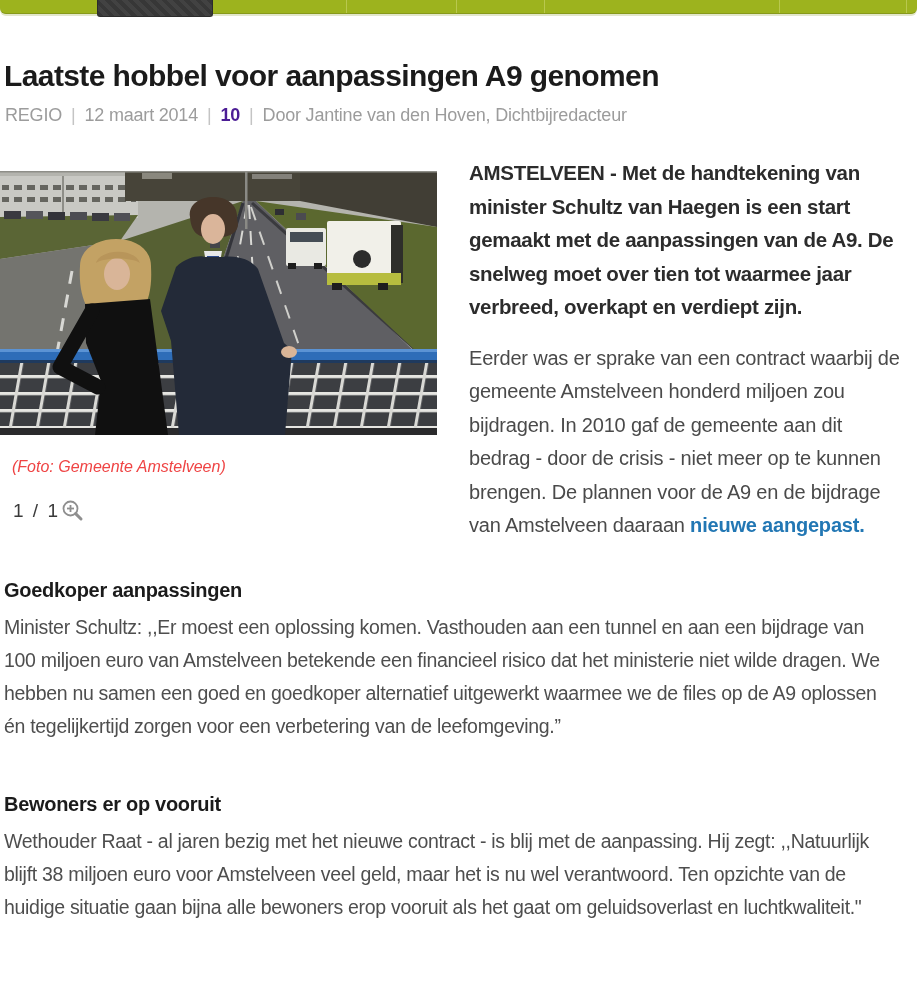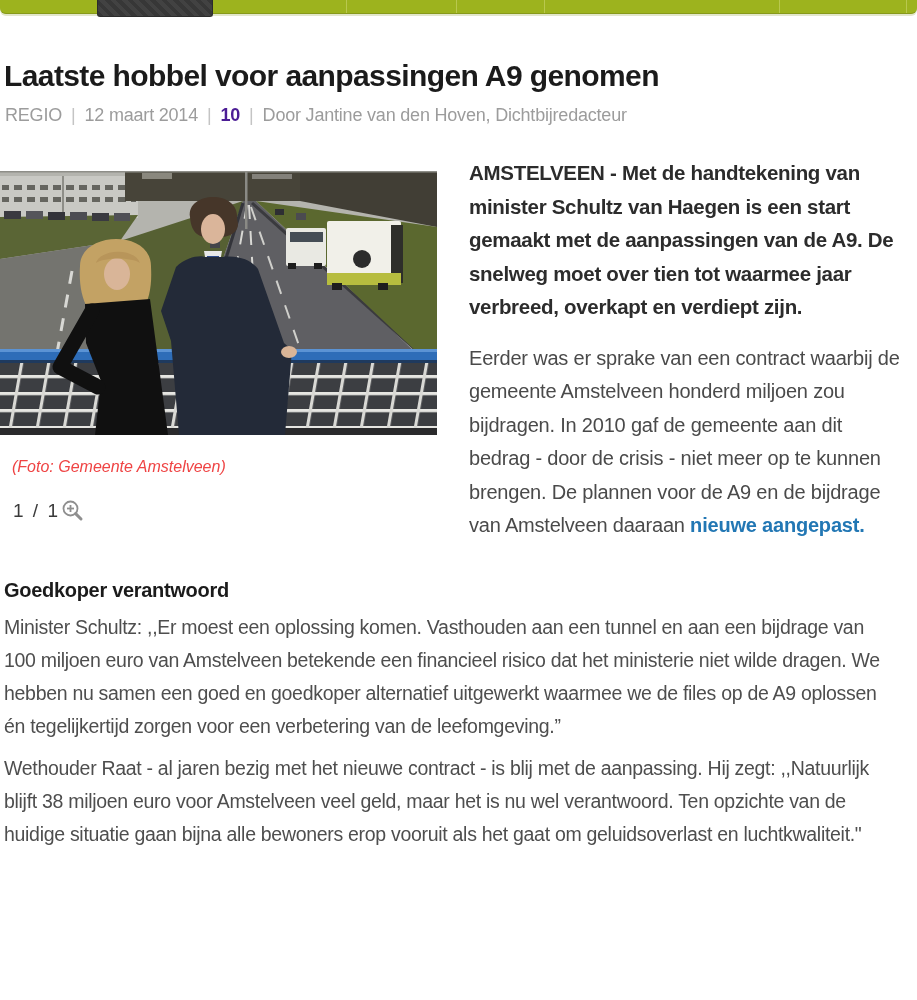--- a/index.html
+++ b/index.html
@@ -242,17 +242,18 @@
     </div>
   </figure>
 
   <div class="intro-col">
     <p class="intro-lede">AMSTELVEEN - Met de handtekening van minister Schultz van Haegen is een start gemaakt met de aanpassingen van de A9. De snelweg moet over tien tot waarmee jaar verbreed, overkapt en verdiept zijn.</p>
     <p class="lead-para"><span>Eerder was er sprake van een contract waarbij de gemeente Amstelveen honderd miljoen zou bijdragen. In 2010 gaf de gemeente aan dit bedrag - door de crisis - niet meer op te kunnen brengen. De plannen voor de A9 en de bijdrage van Amstelveen daaraan </span><a href="#">nieuwe aangepast.</a></p>
   </div>
 </div>
 
 <div class="article-sections">
-  <h2 class="section-heading">Goedkoper verantwoord</h2>
+  <h2 class="section-heading">Goedkoper aanpassingen</h2>
   <p class="section-body">Minister Schultz: ,,Er moest een oplossing komen. Vasthouden aan een tunnel en aan een bijdrage van 100 miljoen euro van Amstelveen betekende een financieel risico dat het ministerie niet wilde dragen. We hebben nu samen een goed en goedkoper alternatief uitgewerkt waarmee we de files op de A9 oplossen én tegelijkertijd zorgen voor een verbetering van de leefomgeving.”</p>
 
+  <h2 class="section-heading second">Bewoners er op vooruit</h2>
   <p class="section-body">Wethouder Raat - al jaren bezig met het nieuwe contract - is blij met de aanpassing. Hij zegt: ,,Natuurlijk blijft 38 miljoen euro voor Amstelveen veel geld, maar het is nu wel verantwoord. Ten opzichte van de huidige situatie gaan bijna alle bewoners erop vooruit als het gaat om geluidsoverlast en luchtkwaliteit."</p>
 </div>
 
 </body></html>

